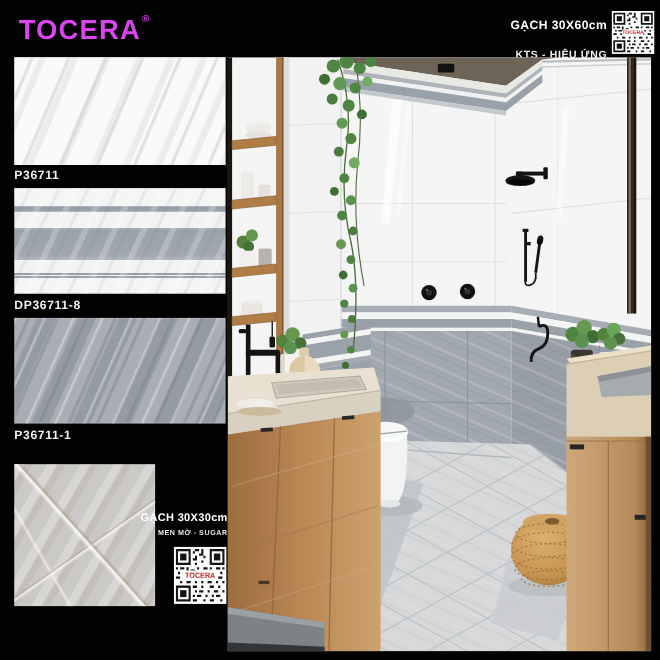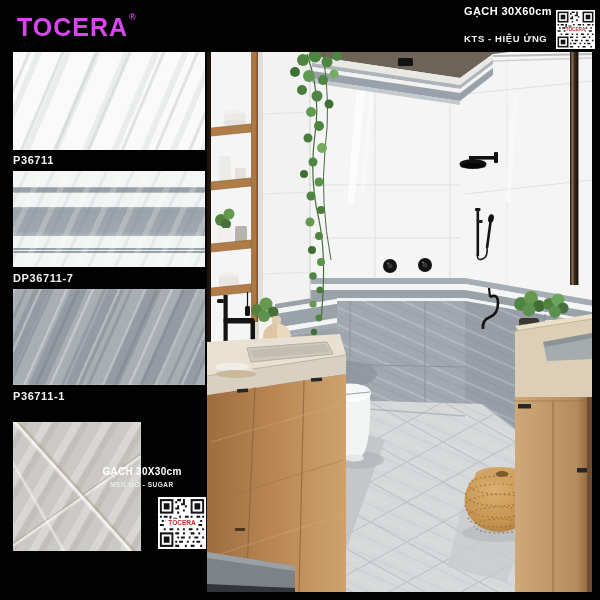--- a/index.html
+++ b/index.html
@@ -2,21 +2,21 @@
 <html><head>
 <meta charset="utf-8">
 <style>
   html,body{margin:0;padding:0;background:#000;}
   .canvas{position:relative;width:600px;height:600px;background:#020202;overflow:hidden;
           font-family:"Liberation Sans",sans-serif;}
   
   .logo{position:absolute;left:17px;top:15px;color:#d946ef;font-weight:800;
         font-size:25px;letter-spacing:1px;line-height:1;}
   .logo sup{font-size:9px;font-weight:700;vertical-align:top;position:relative;top:-2px;left:1px;}
-  .hdr-right{position:absolute;right:48px;top:5px;text-align:left;color:#fff;}
+  .hdr-right{position:absolute;right:48px;top:17px;text-align:right;color:#fff;}
   .hdr-size{font-size:11px;font-weight:bold;letter-spacing:.4px;}
   .hdr-finish{font-size:9.5px;font-weight:bold;letter-spacing:.6px;margin-top:16px;color:#f2f2f2;}
   .qr-top{position:absolute;right:5px;top:10px;width:39px;height:39px;}
   
   .tile{position:absolute;left:13px;width:192px;box-shadow:inset 0 0 0 1px rgba(255,255,255,.10);}
   .tile-1{top:52px;height:98px;background-color:#f3f4f3;background-image:
      repeating-linear-gradient(113deg, rgba(255,255,255,0) 0 13px, rgba(203,208,211,.55) 14px 16px, rgba(255,255,255,0) 17px 31px),
      repeating-linear-gradient(113deg, rgba(255,255,255,.5) 0 20px, rgba(228,231,232,.6) 22px 27px);}
   .tile-2{top:171px;height:96px;background-image:
      repeating-linear-gradient(115deg, rgba(255,255,255,.22) 0 5px, rgba(255,255,255,0) 6px 11px, rgba(110,119,128,.10) 12px 14px, rgba(255,255,255,0) 15px 24px),
@@ -27,21 +27,21 @@
   .tile-4{top:422px;width:128px;height:129px;background-color:#cbc9c6;background-image:
      linear-gradient(48deg, rgba(0,0,0,0) 46.5%, rgba(255,255,255,.9) 48.5%, rgba(164,148,122,.55) 49.4%, rgba(0,0,0,0) 51%),
      linear-gradient(145deg, rgba(0,0,0,0) 55%, rgba(158,142,118,.5) 55.6%, rgba(255,255,255,.7) 56.4%, rgba(0,0,0,0) 58%),
      linear-gradient(60deg, rgba(0,0,0,0) 24%, rgba(255,255,255,.55) 25%, rgba(0,0,0,0) 26.5%),
      repeating-linear-gradient(120deg, rgba(255,255,255,.25) 0 7px, rgba(169,163,155,.25) 9px 14px, rgba(255,255,255,0) 15px 26px);}
   .tile-label{position:absolute;left:13px;width:192px;color:#f2f2f2;
         font-size:11px;font-weight:bold;letter-spacing:.6px;}
   .lbl-1{top:154px}.lbl-2{top:272px}.lbl-3{top:390px}
   .lbl-4{top:557px;width:174px;}
   
-  .floor-info{position:absolute;right:393px;top:466px;width:130px;text-align:center;color:#fff;}
+  .floor-info{position:absolute;right:393px;top:466px;width:130px;text-align:right;color:#fff;}
   .floor-size{font-size:10px;font-weight:bold;letter-spacing:.3px;}
   .floor-finish{font-size:6.5px;font-weight:bold;letter-spacing:.5px;margin-top:4px;color:#e8e8e8;}
   .qr-bottom{position:absolute;left:158px;top:497px;width:48px;height:52px;}
   
   .photo{position:absolute;left:207px;top:52px;width:385px;height:540px;}
 </style>
 </head>
 <body>
 
 <div class="canvas">
@@ -78,21 +78,21 @@
   </div>
   <svg class="qr-top" viewBox="0 0 25 25">
     <use href="#qrsym"></use>
     <rect x="6.5" y="10.6" width="12" height="3.8" fill="#ffffff"></rect>
     <text x="12.5" y="13.6" text-anchor="middle" font-size="3" font-weight="bold" fill="#c9252c" font-family="Liberation Sans, sans-serif">TOCERA</text>
   </svg>
 
   <div class="tile tile-1"></div>
   <div class="tile-label lbl-1">P36711</div>
   <div class="tile tile-2"></div>
-  <div class="tile-label lbl-2">DP36711-7</div>
+  <div class="tile-label lbl-2">DP36711-8</div>
   <div class="tile tile-3"></div>
   <div class="tile-label lbl-3">P36711-1</div>
   <div class="tile tile-4"></div>
 
   <div class="floor-info">
     <div class="floor-size">GẠCH 30X30cm</div>
     <div class="floor-finish">MEN MỜ - SUGAR</div>
   </div>
   <svg class="qr-bottom" viewBox="0 0 25 25" preserveAspectRatio="none">
     <use href="#qrsym"></use>

